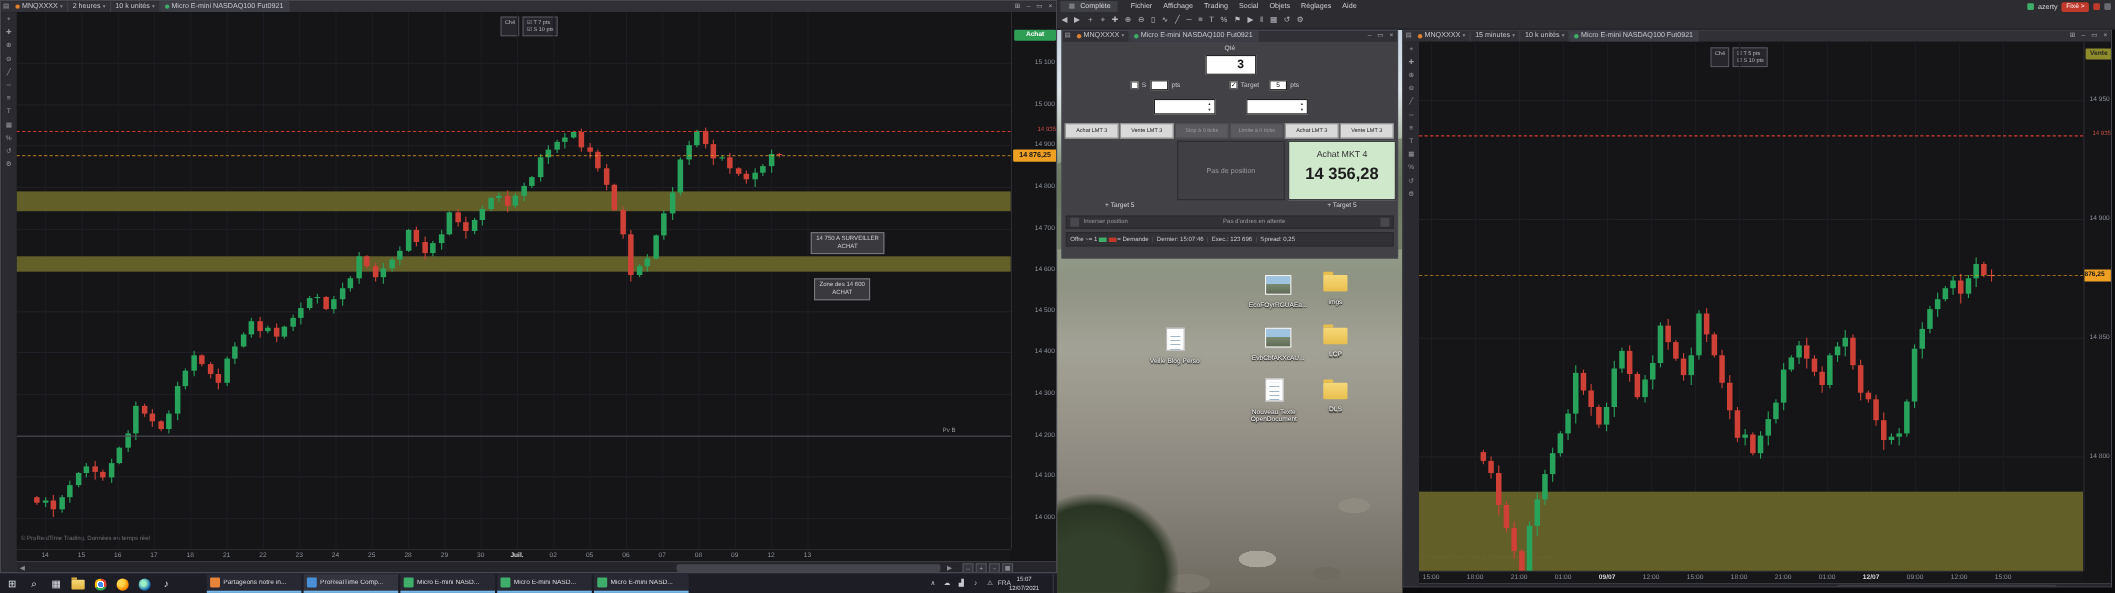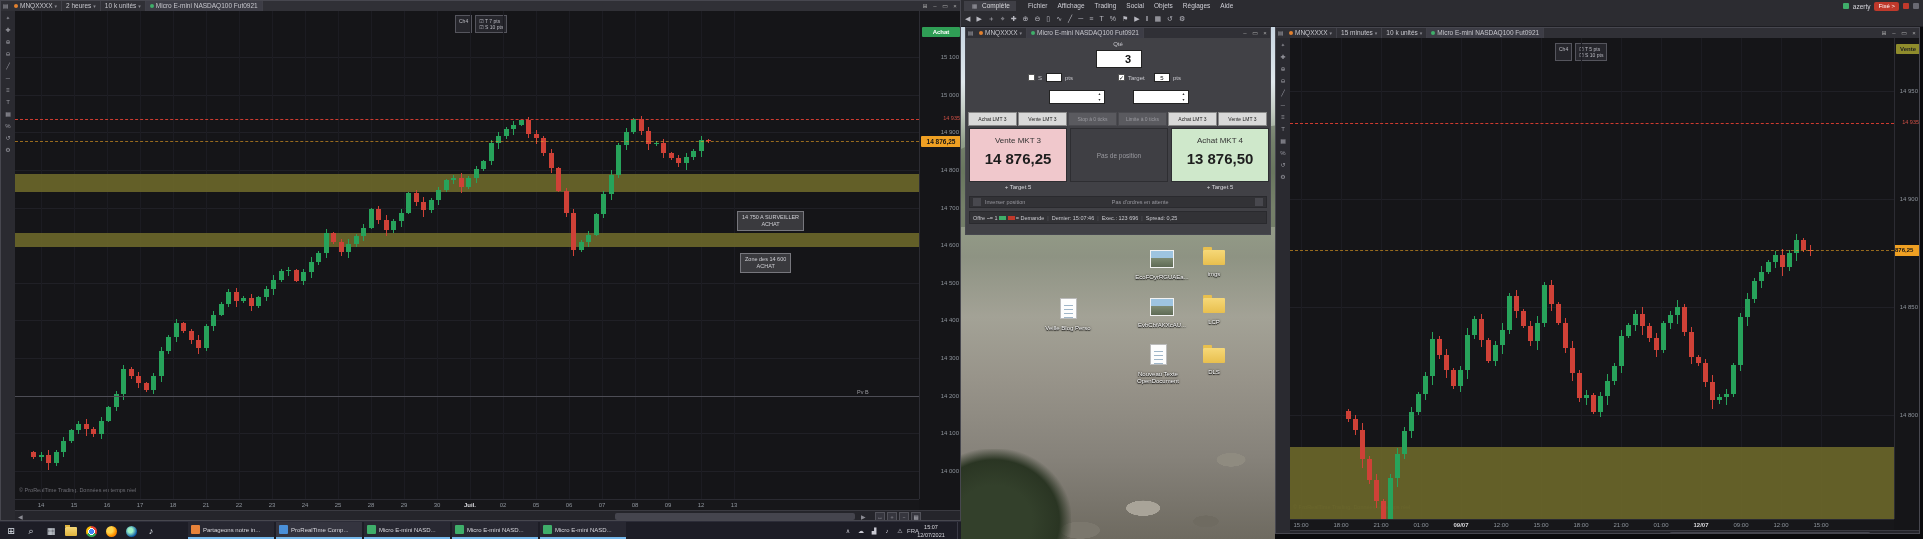--- a/index.html
+++ b/index.html
@@ -567,30 +567,26 @@
 
     <div class="abs" id="ow-lmt-row" style="left:2px;top:84px;width:302px;height:14px;">
         <div class="lmtbtn" style="left: 0px; width: 49px;">Achat LMT 3</div>
         <div class="lmtbtn" style="left: 50px; width: 49px;">Vente LMT 3</div>
         <div class="lmtbtn disabled" style="left: 100px; width: 49px;">Stop à 0 ticks</div>
         <div class="lmtbtn disabled" style="left: 150px; width: 49px;">Limite à 0 ticks</div>
         <div class="lmtbtn" style="left: 200px; width: 49px;">Achat LMT 3</div>
         <div class="lmtbtn" style="left: 250px; width: 49px;">Vente LMT 3</div>
       </div>
 
-    <div class="bigbtn" style="left: 3px; width: 98px; top: 100px; background: rgb(240, 200, 204);" id="ow-sell">
-      <div class="bl">Vente MKT 3</div>
-      <div class="bp">14 876,25</div>
-    </div>
     <div class="bigbtn" style="left:104px;width:98px;top:100px;background:#3f3f44;border-color:#2e2e32;">
       <div style="font-size:6.5px;color:#9a9aa0;margin-top:23px;">Pas de position</div>
     </div>
     <div class="bigbtn" style="left: 205px; width: 98px; top: 100px; background: rgb(207, 232, 203);" id="ow-buy">
       <div class="bl">Achat MKT 4</div>
-      <div class="bp">13 876,50</div>
+      <div class="bp">14 356,28</div>
     </div>
     <div class="targetnote" style="left:3px;width:98px;top:156px;">+ Target 5</div>
     <div class="targetnote" style="left:205px;width:98px;top:156px;">+ Target 5</div>
 
     <div class="ostrip" style="top:168px;height:12px;">
       <span style="margin-left:3px;width:8px;height:8px;background:#48484e;display:inline-block;"></span>
       <span style="margin-left:4px;">Inverser position</span>
       <span style="flex:1;text-align:center;">Pas d'ordres en attente</span>
       <span style="margin-right:3px;width:8px;height:8px;background:#48484e;display:inline-block;"></span>
     </div>

